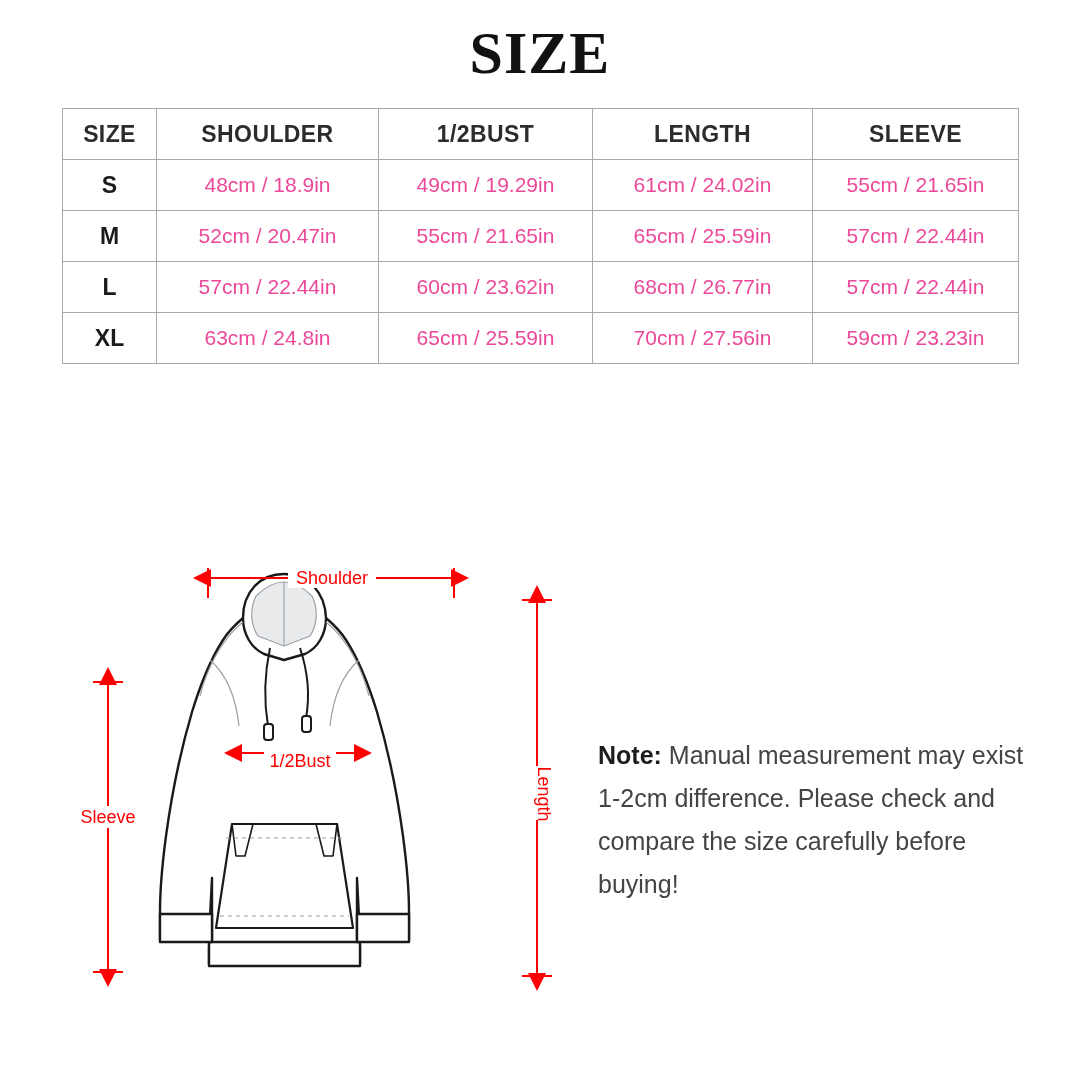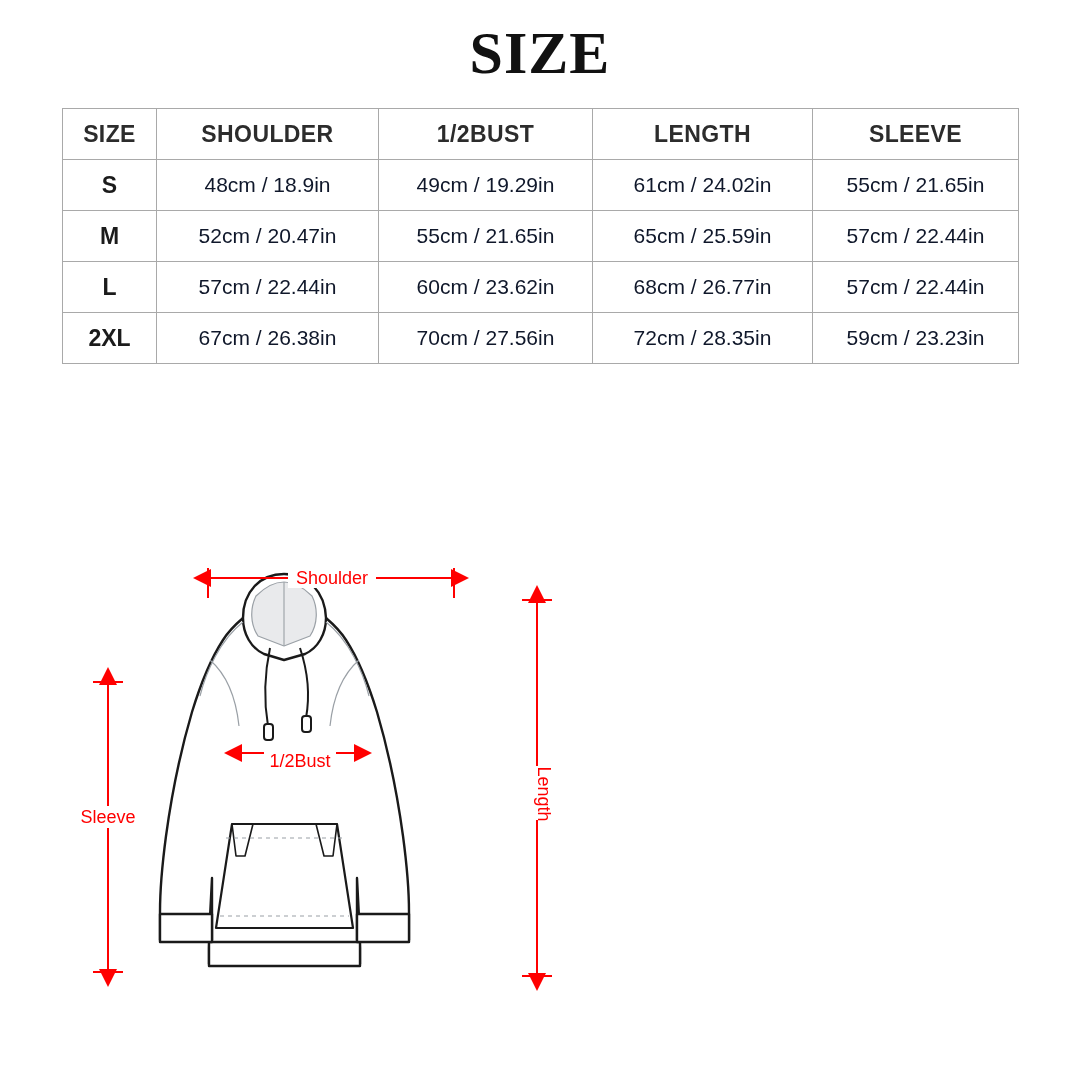--- a/index.html
+++ b/index.html
@@ -50,21 +50,21 @@
   table.size-table th {
     font-size: 23px;
     font-weight: 700;
     height: 48px;
     letter-spacing: .4px;
   }
   table.size-table td {
     font-size: 21px;
     height: 48px;
     font-weight: 400;
-    color: #0f172a;
+    color: #ec4899;
   }
   table.size-table td.size-cell {
     font-weight: 700;
     font-size: 23px;
     color: #1b1b1b;
   }
   col.c-size   { width: 94px; }
   col.c-sh     { width: 222px; }
   col.c-bu     { width: 214px; }
   col.c-le     { width: 220px; }
@@ -138,24 +138,24 @@
         <td>57cm / 22.44in</td>
       </tr>
       <tr>
         <td class="size-cell">L</td>
         <td>57cm / 22.44in</td>
         <td>60cm / 23.62in</td>
         <td>68cm / 26.77in</td>
         <td>57cm / 22.44in</td>
       </tr>
       <tr>
-        <td class="size-cell">2XL</td>
-        <td>67cm / 26.38in</td>
+        <td class="size-cell">XL</td>
+        <td>63cm / 24.8in</td>
+        <td>65cm / 25.59in</td>
         <td>70cm / 27.56in</td>
-        <td>72cm / 28.35in</td>
         <td>59cm / 23.23in</td>
       </tr>
     </tbody>
   </table>
 </div>
 
 <div id="diagram-area">
 
   <svg id="hoodie-svg" width="520" height="470" viewBox="0 0 520 470">
     <defs>
@@ -256,13 +256,16 @@
 
     <g stroke="#ff0000" stroke-width="2">
       <line x1="33" y1="126" x2="63" y2="126"></line>
       <line x1="33" y1="416" x2="63" y2="416"></line>
       <line x1="48" y1="127" x2="48" y2="415" marker-start="url(#arrL)" marker-end="url(#arrR)"></line>
     </g>
     <rect x="20" y="250" width="56" height="22" fill="#ffffff" stroke="none"></rect>
     <text x="48" y="267" text-anchor="middle" font-family="Liberation Sans, sans-serif" font-size="18" fill="#ff0000">Sleeve</text>
   </svg>
 
+  <div id="note-block">
+    <span class="note-label">Note:</span><span> Manual measurement may exist 1-2cm difference. Please check and compare the size carefully before buying!</span>
+  </div>
 </div>
 
 </body></html>

